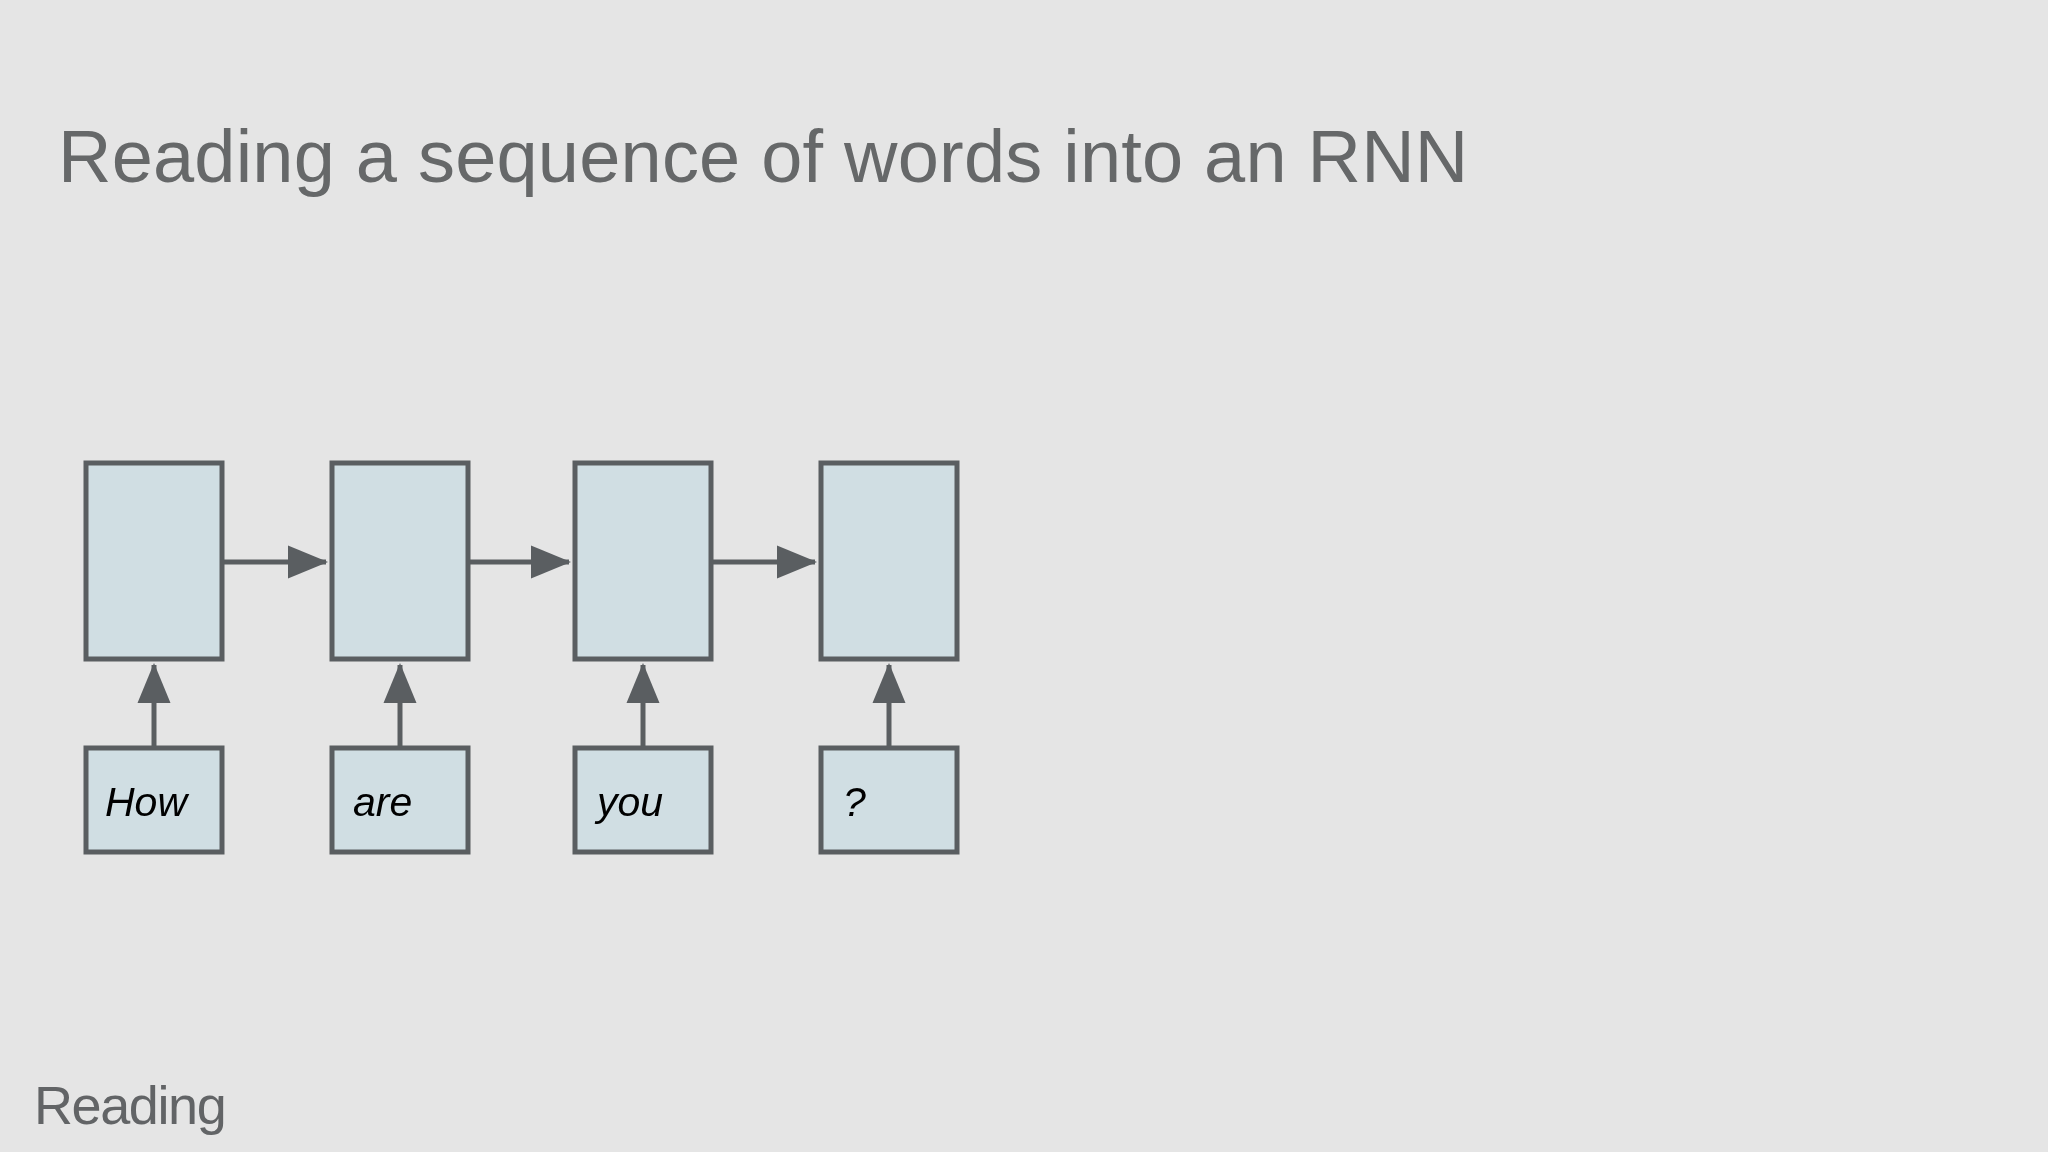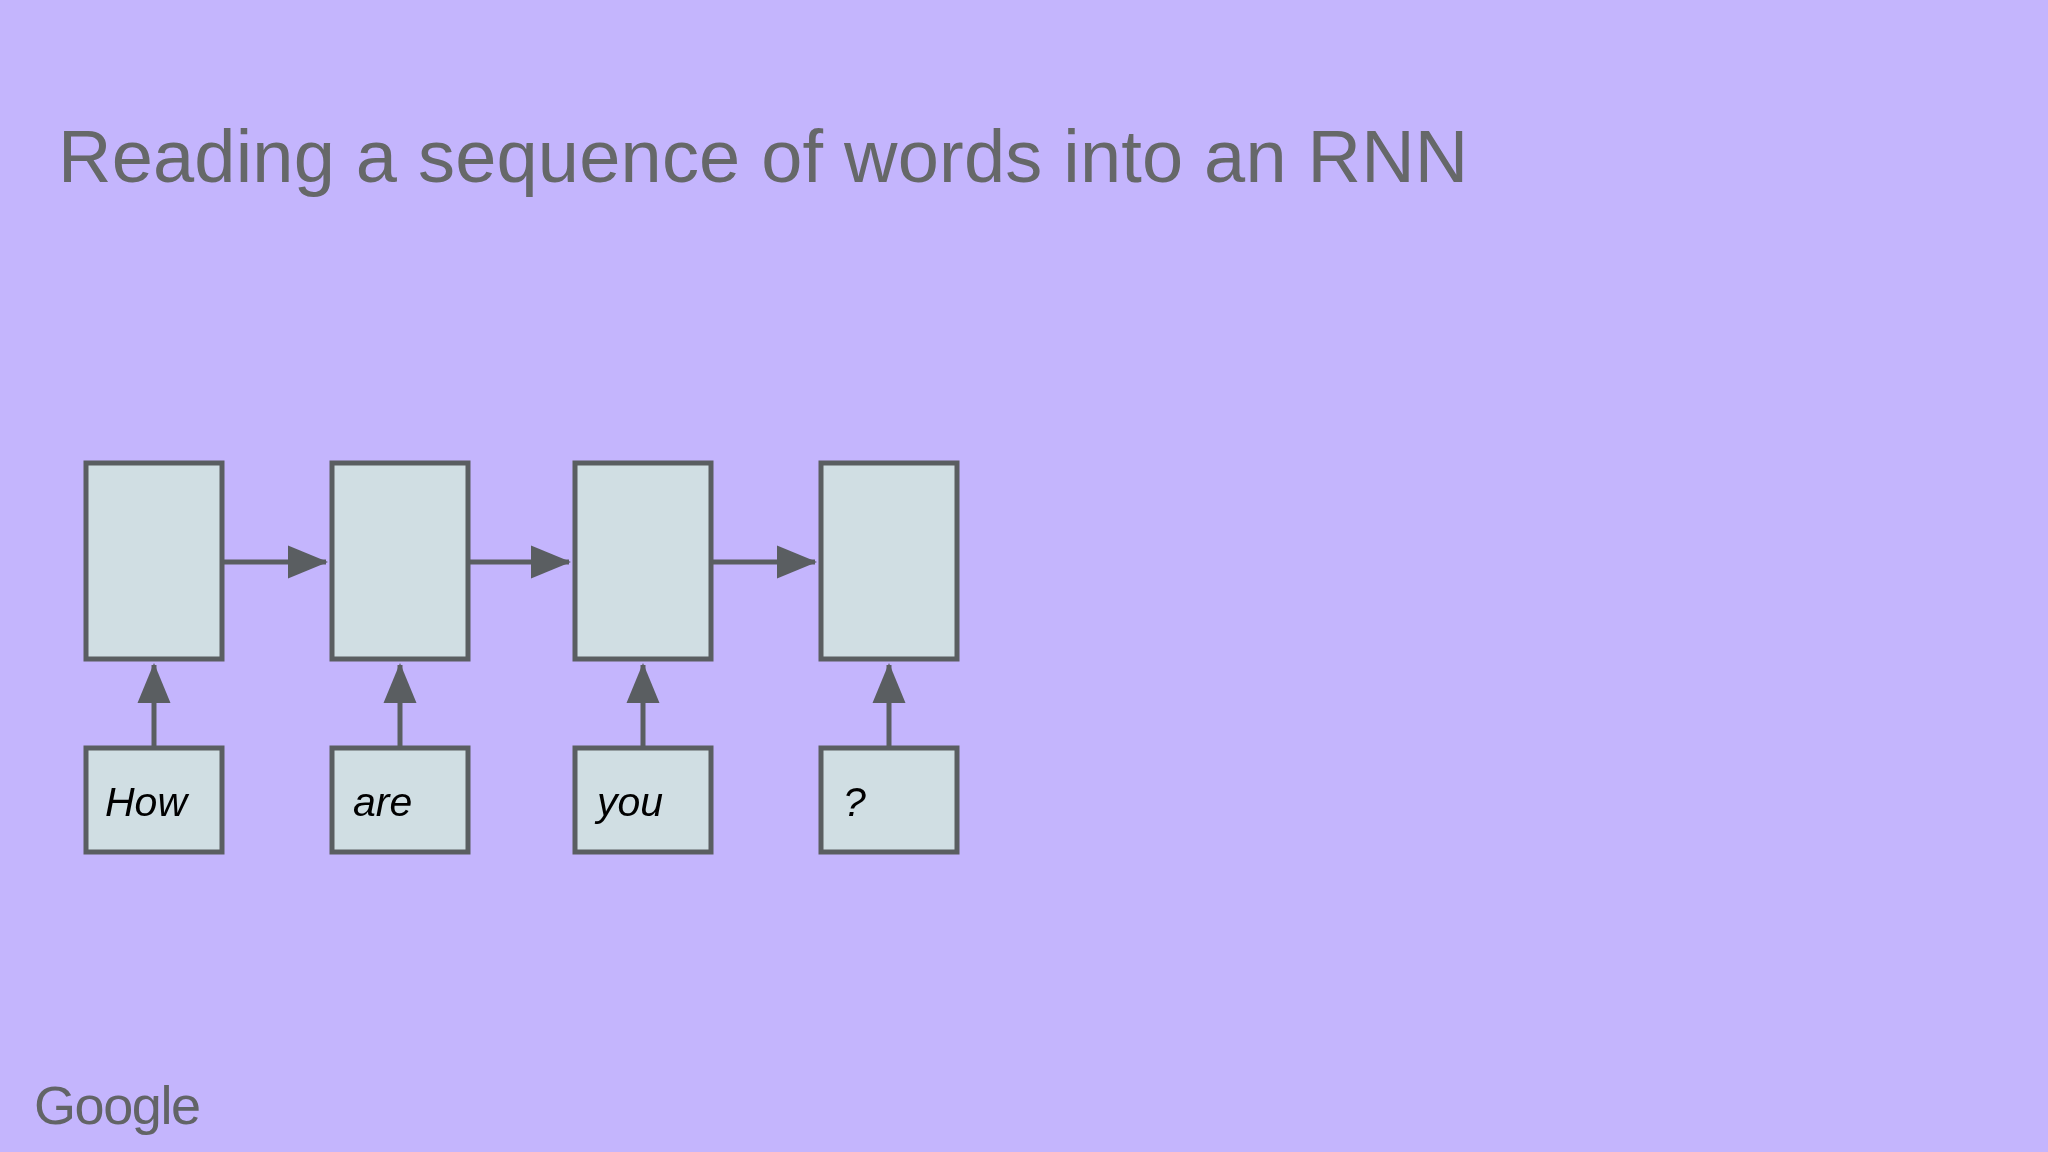--- a/index.html
+++ b/index.html
@@ -7,21 +7,21 @@
     padding: 0;
     background: #ffffff;
   }
   body {
     font-family: "Liberation Sans", sans-serif;
   }
   .slide {
     position: relative;
     width: 2048px;
     height: 1152px;
-    background: #c4b5fd;
+    background: #e5e5e5;
     overflow: hidden;
   }
   .slide-title {
     position: absolute;
     left: 58px;
     top: 118px;
     font-size: 74px;
     line-height: 1.05;
     font-weight: 400;
     color: #666869;
@@ -100,15 +100,15 @@
 
         <rect x="575" y="748" width="136" height="104" fill="#d0dee3" stroke="#5a5e61" stroke-width="5"></rect>
         <text class="node-label" x="597" y="816">you</text>
 
         <rect x="821" y="748" width="136" height="104" fill="#d0dee3" stroke="#5a5e61" stroke-width="5"></rect>
         <text class="node-label" x="843" y="816">?</text>
       </g>
     </svg>
   </div>
 
-  <div class="google-logo">Google</div>
+  <div class="google-logo">Reading</div>
 
 </div>
 
 </body></html>

